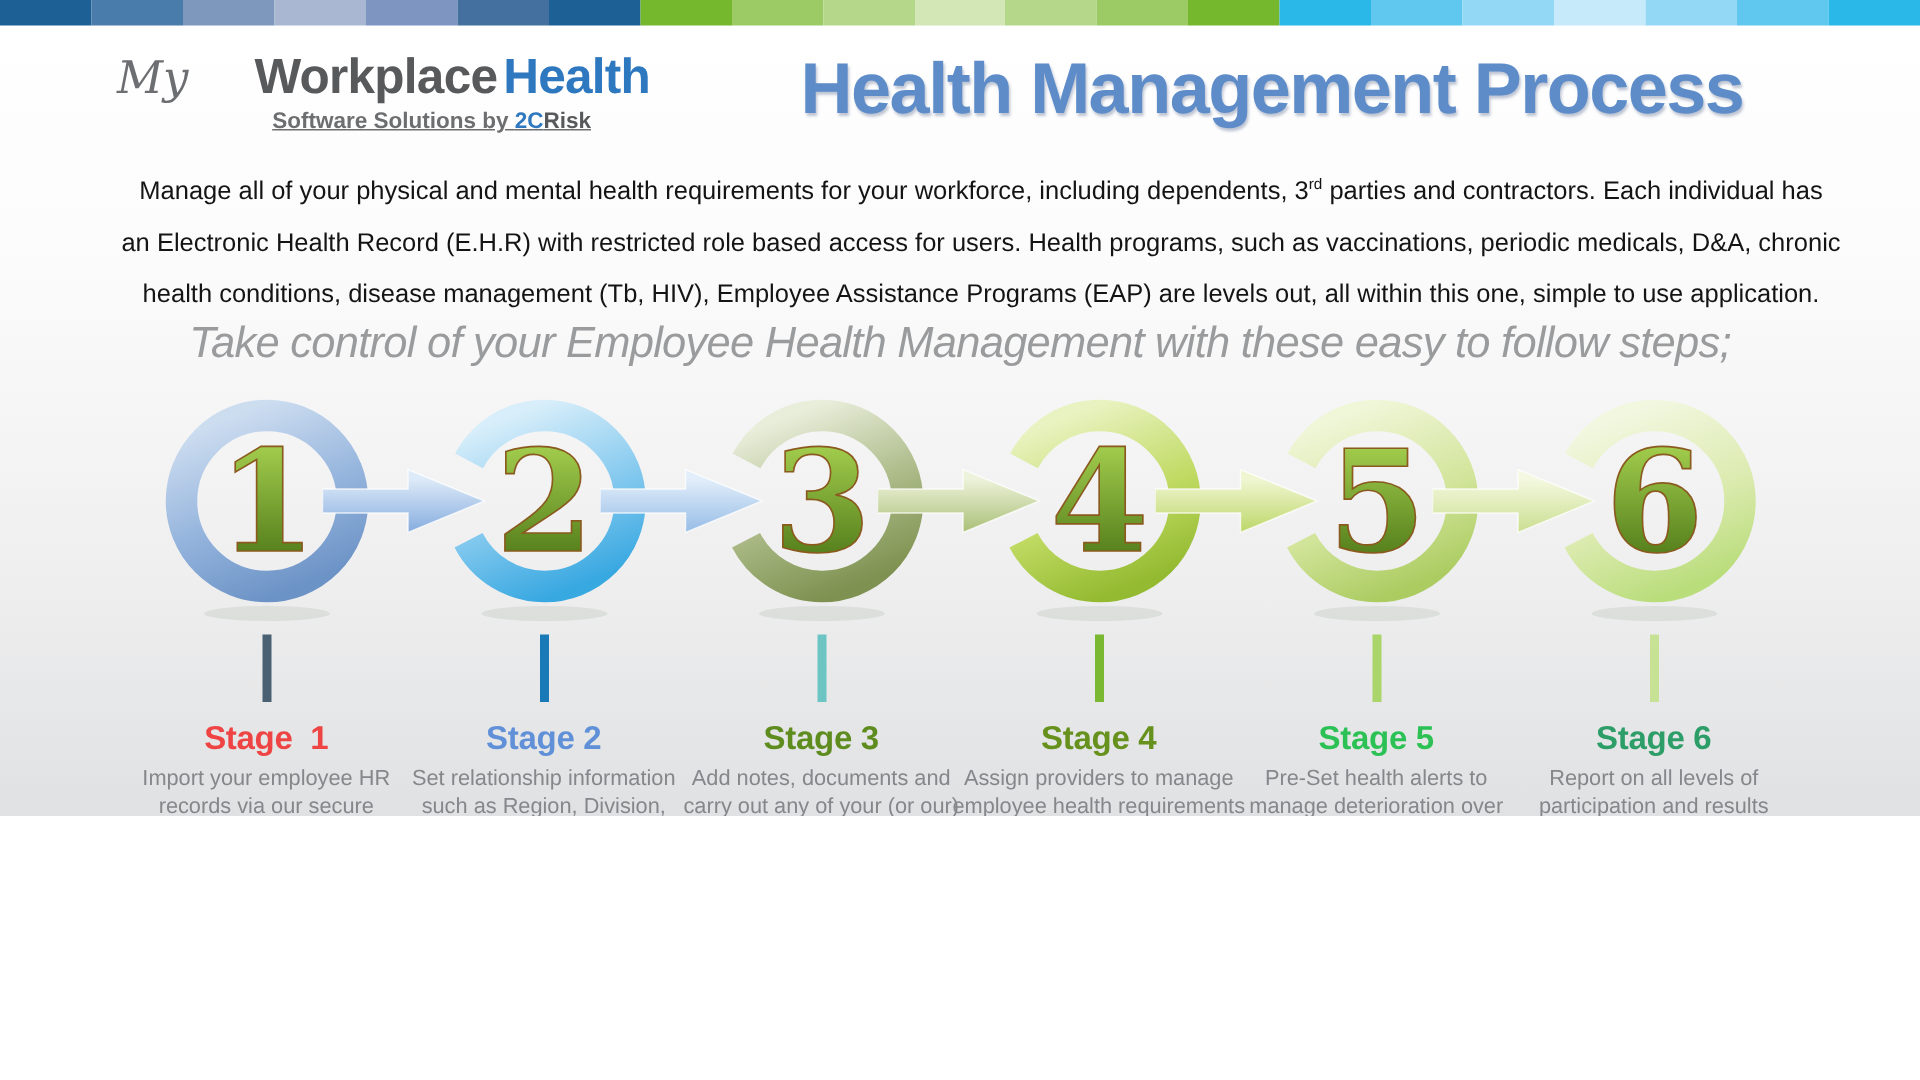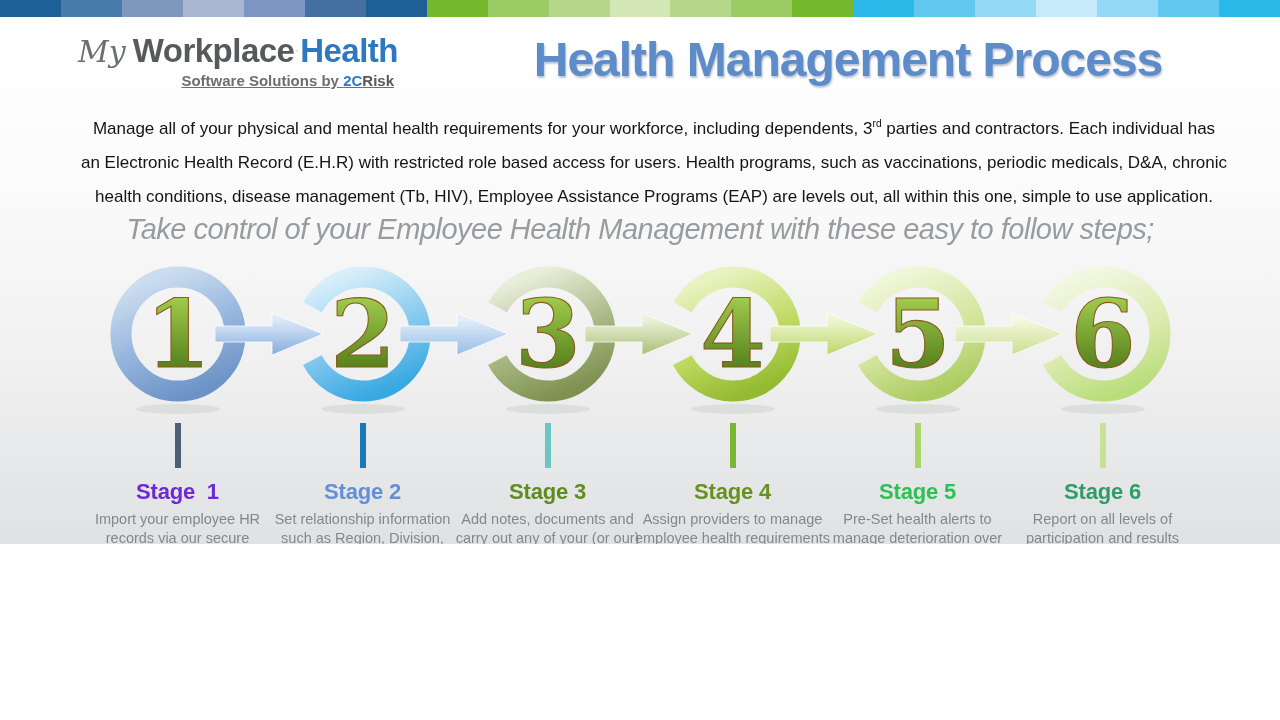--- a/index.html
+++ b/index.html
@@ -14,21 +14,21 @@
   }
   .border-strip { position:absolute; left:0; width:1280px; display:flex; z-index:5; }
   .border-strip.top { top:0; height:17px; }
   .border-strip.bottom { top:676px; height:18px; }
   .border-strip .sq { flex:1 1 0; height:100%; }
 
   
   .logo { position:absolute; left:78px; top:30px; width:320px; z-index:4; }
   .logo-line { display:flex; align-items:baseline; white-space:nowrap; }
   .logo-my { font-family:"DejaVu Serif", serif; font-style:italic; font-size:30px; color:#6d6e71; margin-right:7px; }
-  .logo-workplace { font-weight:bold; font-size:33px; color:#58595b; letter-spacing:-0.5px; }
+  .logo-workplace { font-weight:bold; font-size:33px; color:#58595b; letter-spacing:-0.5px;margin-left:37px; }
   .pulse { position:relative; top:5px; margin:0 2px; }
   .logo-health { font-weight:bold; font-size:33px; color:#2e78bf; letter-spacing:-0.5px; }
   .logo-tagline { text-align:right; font-size:15px; font-weight:bold; color:#6d6e70; margin-top:2px; padding-right:4px;text-decoration:underline; }
   .tag-blue { color:#2e78bf; }
   .tag-dark { color:#58595b; }
   .title {
     position:absolute; left:446px; right:30px; top:32px; text-align:center;
     font-size:48px; font-weight:bold; letter-spacing:-1px; color:#5d8cc9;
     text-shadow:1px 2px 2px rgba(70,90,130,0.35); z-index:4;
   }
@@ -131,21 +131,21 @@
       <svg class="arrow" width="110" height="46" viewBox="0 0 110 46">
         <defs>
             <linearGradient id="arrowGrad0" x1="0" y1="0" x2="0" y2="1">
               <stop offset="0.15" stop-color="#ddeaf8"></stop>
               <stop offset="1" stop-color="#85acde"></stop>
             </linearGradient>
           </defs>
         <polygon points="0,15 57,15 57,2 108,23 57,44 57,31 0,31" fill="url(#arrowGrad0)" stroke="#ffffff" stroke-opacity="0.75" stroke-width="1"></polygon>
       </svg>
       <div class="tick-bar" style="background: rgb(73, 97, 114);"></div>
-      <div class="stage-label" style="color: #6d28d9;">Stage  1</div>
+      <div class="stage-label" style="color: #ef4444;">Stage  1</div>
       <p class="stage-desc">Import your employee HR records via our secure SFTP or create manually as you go. Each individual is recorded on an Electronic Health Record (E.H.R)</p>
     </div>
 
     <div class="col">
       <svg class="circle-svg" width="150" height="158" viewBox="0 0 150 158">
         <defs>
           <linearGradient id="ringGrad1" x1="0.3" y1="0" x2="0.7" y2="1">
               <stop offset="0" stop-color="#d8eefa"></stop>
               <stop offset="0.55" stop-color="#82c8ee"></stop>
               <stop offset="1" stop-color="#38a8e1"></stop>

